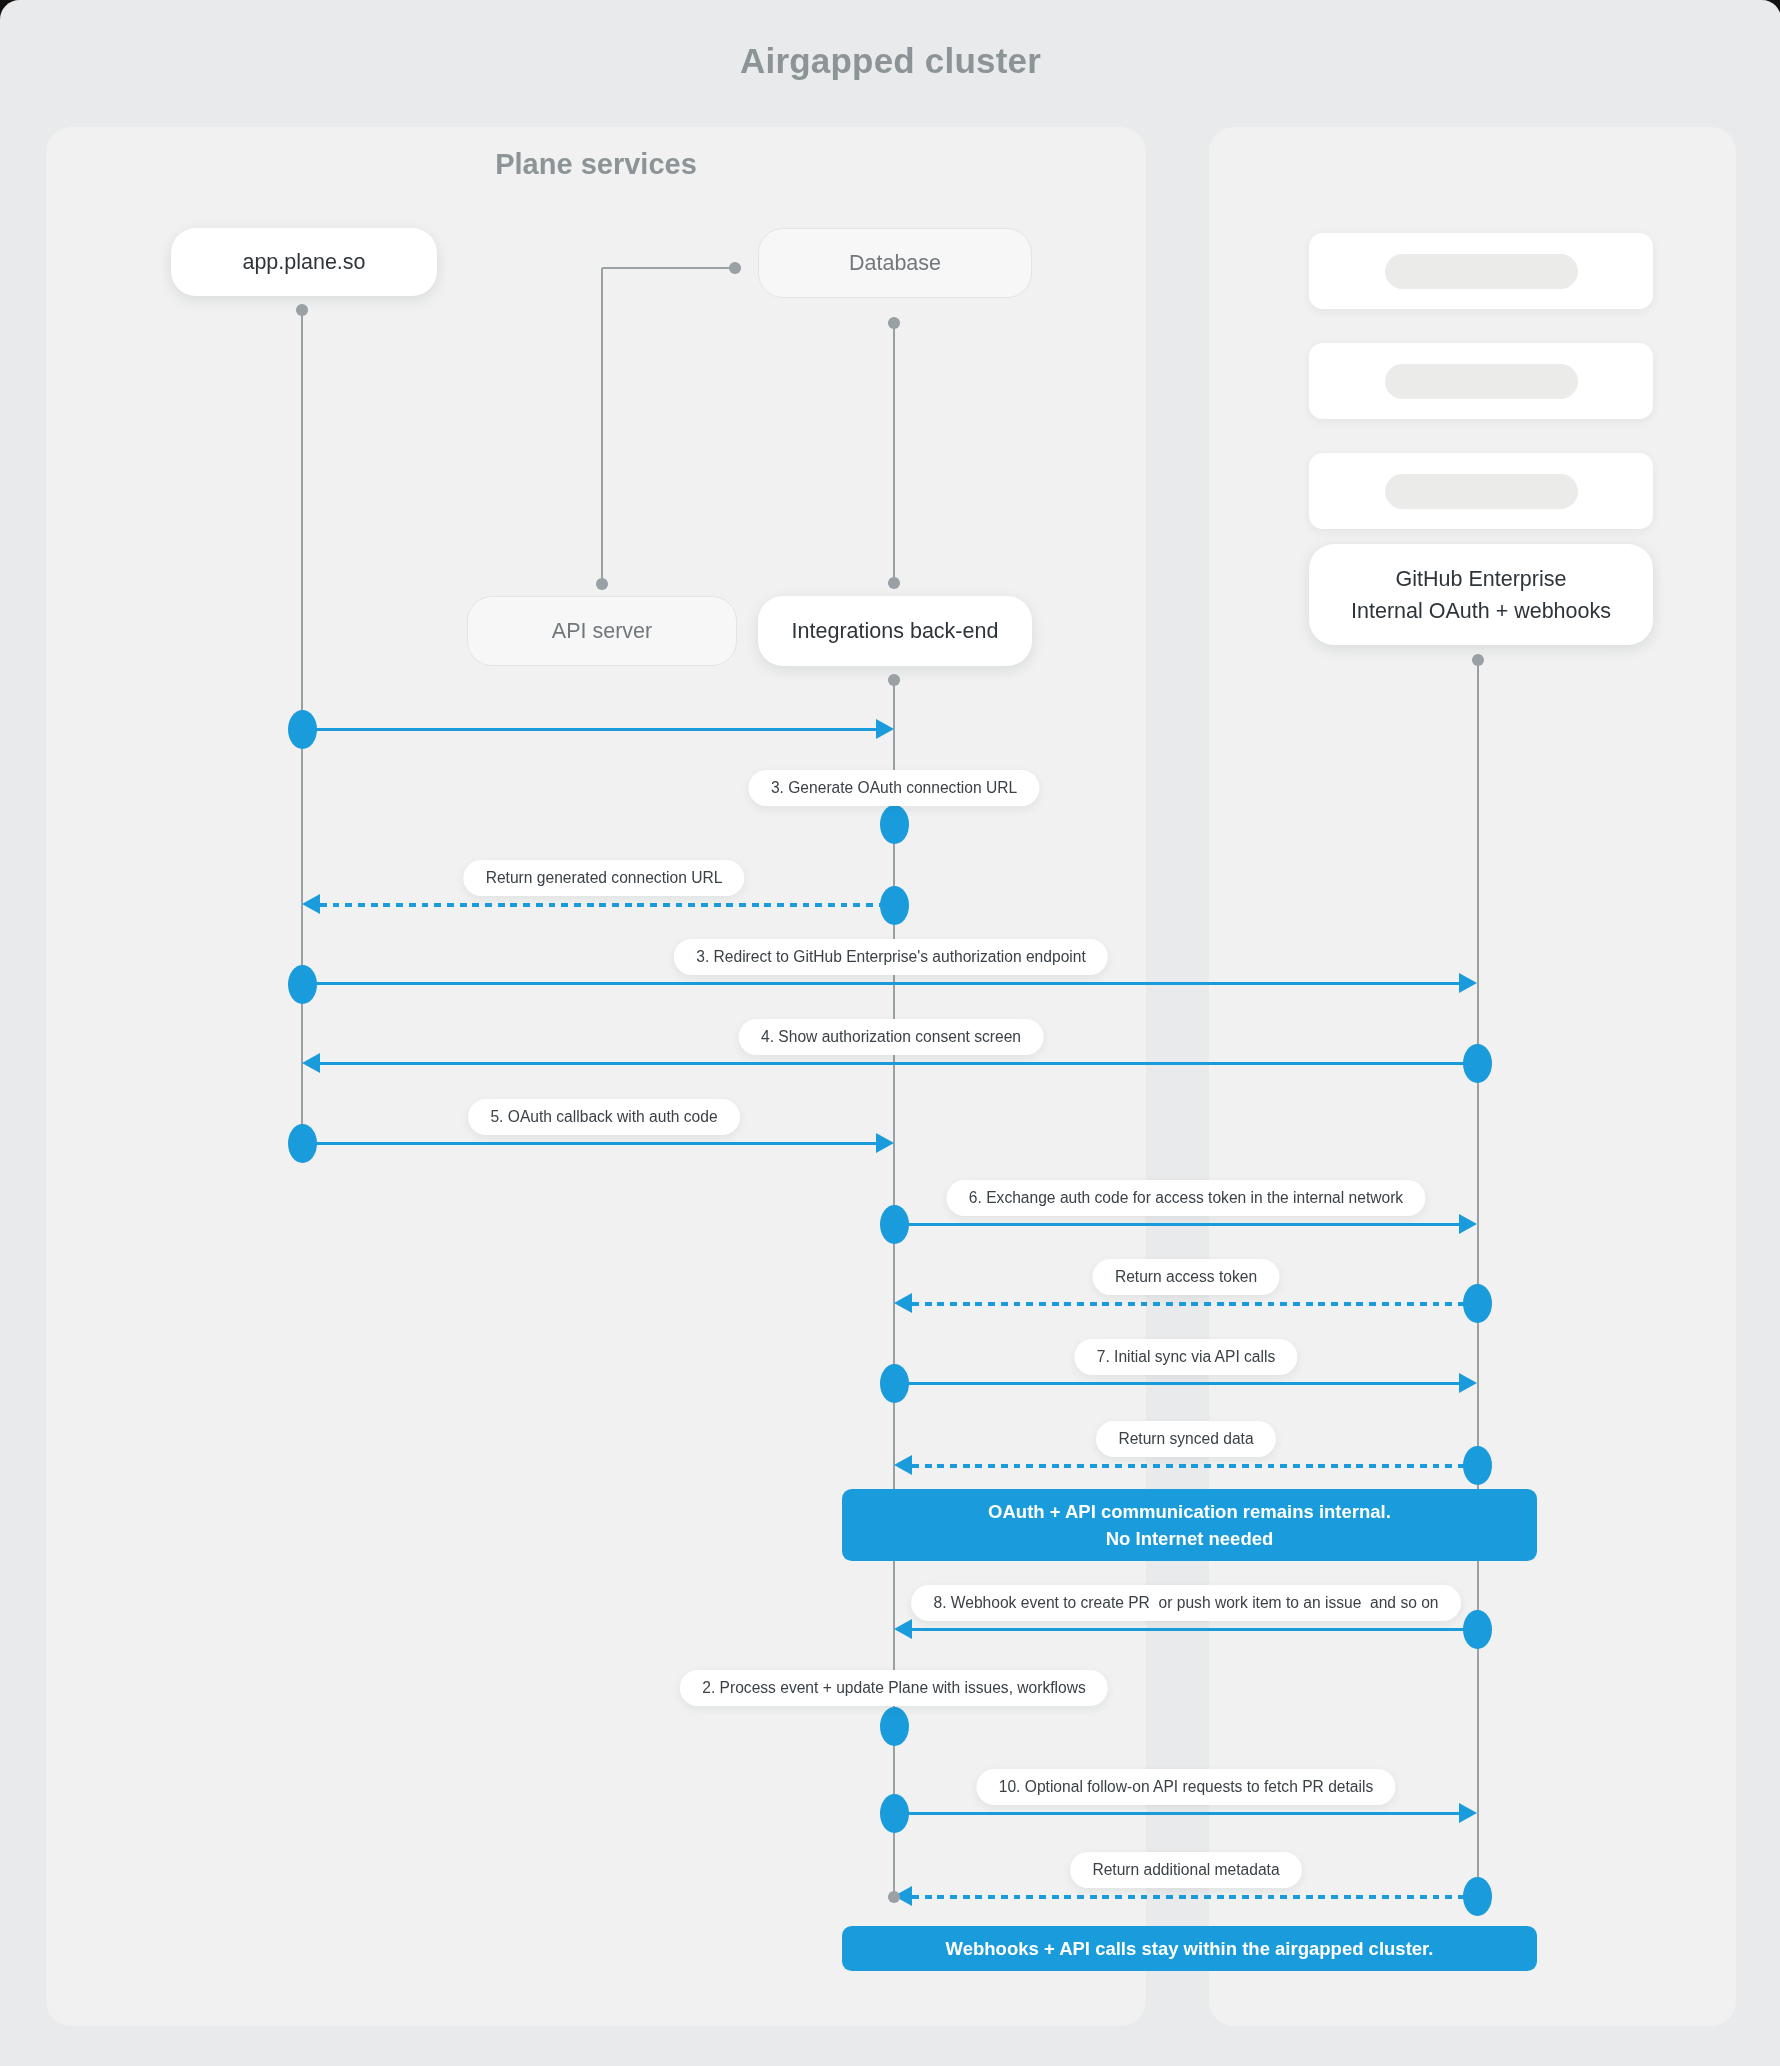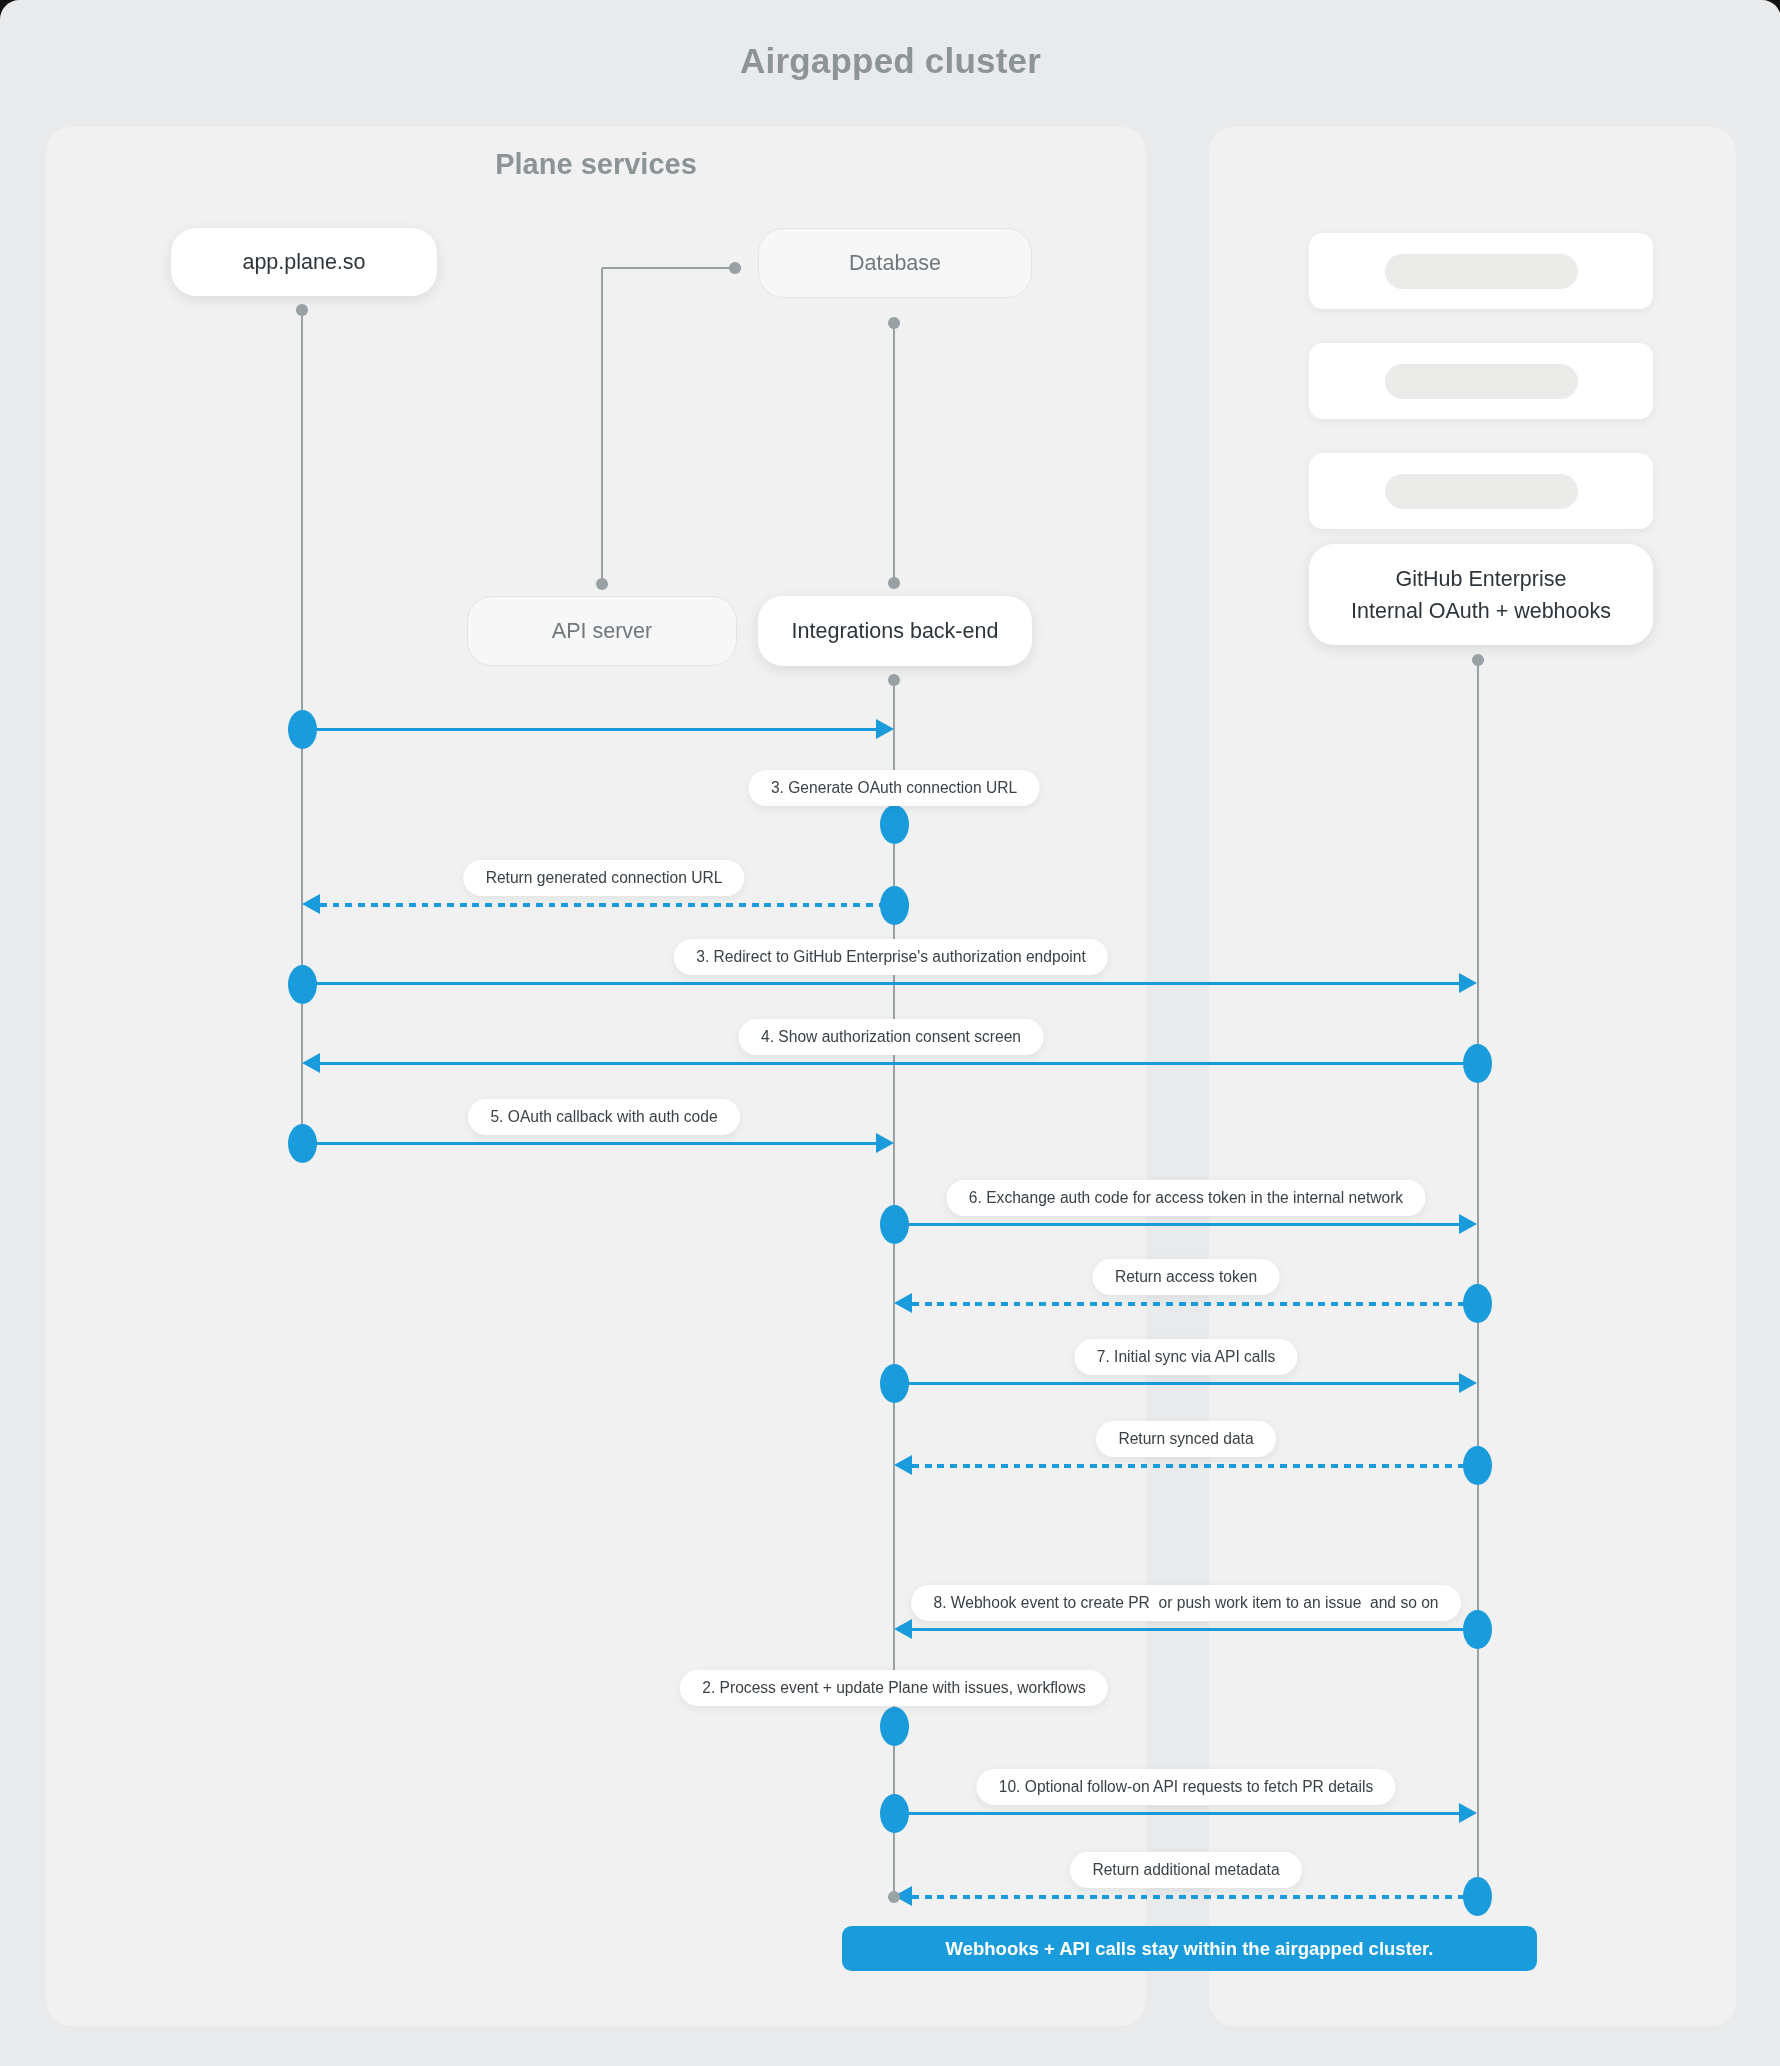--- a/index.html
+++ b/index.html
@@ -159,20 +159,24 @@
   <div class="bubble" style="left:1186px;top:1339px;">7. Initial sync via API calls</div>
   <div class="msg-line" style="left:894px;top:1382px;width:566px;"></div>
   <div class="ahead right" style="left:1459px;top:1373px;"></div>
   <div class="bdot" style="left:880px;top:1364px;"></div>
 
   <div class="bubble" style="left:1186px;top:1421px;">Return synced data</div>
   <div class="msg-line dashed" style="left:912px;top:1464px;width:566px;"></div>
   <div class="ahead left" style="left:894px;top:1455px;"></div>
   <div class="bdot" style="left:1463px;top:1446px;"></div>
 
+  <div class="banner" style="top:1489px;height:72px;">
+    <span>OAuth + API communication remains internal.</span>
+    <span>No Internet needed</span>
+  </div>
 
   <div class="bubble" style="left:1186px;top:1585px;">8. Webhook event to create PR  or push work item to an issue  and so on</div>
   <div class="msg-line" style="left:912px;top:1628px;width:566px;"></div>
   <div class="ahead left" style="left:894px;top:1619px;"></div>
   <div class="bdot" style="left:1463px;top:1610px;"></div>
 
   <div class="bubble" style="left:894px;top:1670px;">2. Process event + update Plane with issues, workflows</div>
   <div class="bdot" style="left:880px;top:1707px;"></div>
 
   <div class="bubble" style="left:1186px;top:1769px;">10. Optional follow-on API requests to fetch PR details</div>

